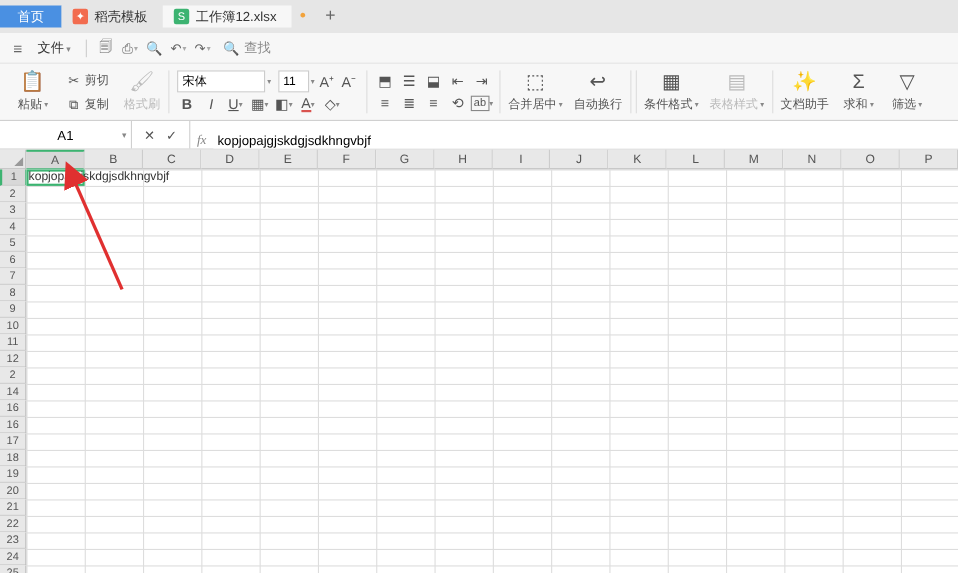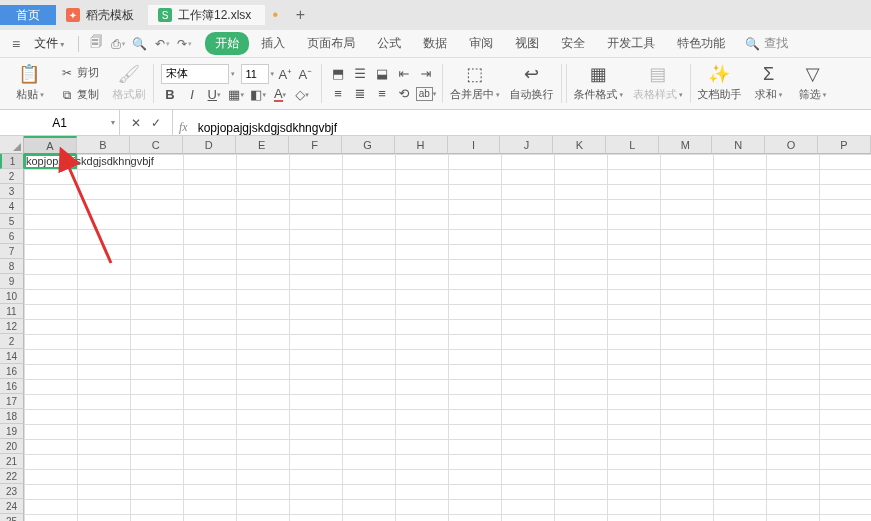--- a/index.html
+++ b/index.html
@@ -102,32 +102,20 @@
   <div class="menu-left">
     <span class="hamburger">≡</span>
     <span class="file-menu"><span>文件</span><span class="drop">▾</span></span>
     <span class="qat-sep"></span>
     <span class="qat-btn">🗐</span>
     <span class="qat-btn">⎙<span class="drop">▾</span></span>
     <span class="qat-btn">🔍</span>
     <span class="qat-btn">↶<span class="drop">▾</span></span>
     <span class="qat-btn">↷<span class="drop">▾</span></span>
   </div>
-  <div class="ribbon-tabs">
-    <span class="rtab active">开始</span>
-    <span class="rtab">插入</span>
-    <span class="rtab">页面布局</span>
-    <span class="rtab">公式</span>
-    <span class="rtab">数据</span>
-    <span class="rtab">审阅</span>
-    <span class="rtab">视图</span>
-    <span class="rtab">安全</span>
-    <span class="rtab">开发工具</span>
-    <span class="rtab">特色功能</span>
-  </div>
   <div class="search-box">
     <span>🔍</span>
     <span>查找</span>
   </div>
 </div>
 
 <div class="toolbar">
   <div class="tb-group big">
     <div class="tb-bigbtn">
       <span class="ico">📋</span>
@@ -151,21 +139,21 @@
     <div class="tb-bigbtn disabled">
       <span class="ico">🖌</span>
       <span class="lbl">
           <span>格式刷</span>
         </span>
     </div>
   </div>
   <div class="tb-sep"></div>
   <div class="tb-group">
     <div class="fontbox">
-      <input style="width: 68px;" value="宋体">
+      <input style="width: 80px;" value="宋体">
         <span class="drop-arrow">▾</span>
       <input style="width: 28px; margin-left: 4px;" value="11">
         <span class="drop-arrow">▾</span>
       <span class="sqbtn">A⁺</span>
       <span class="sqbtn">A⁻</span>
     </div>
     <div class="row2btns">
       <span class="sqbtn">
           <b>B</b>
         </span>

